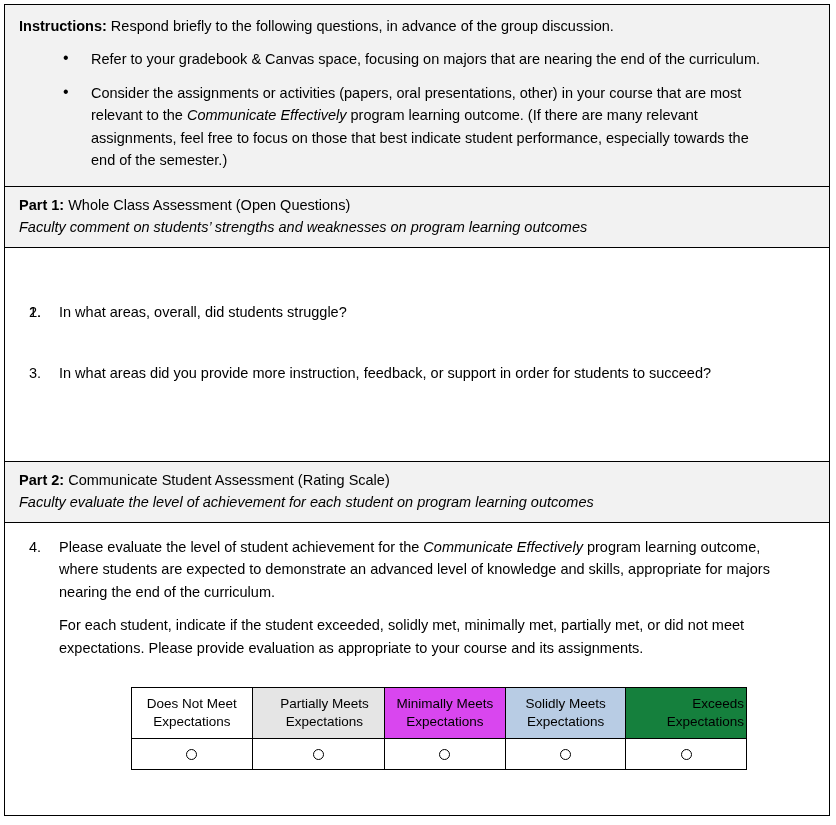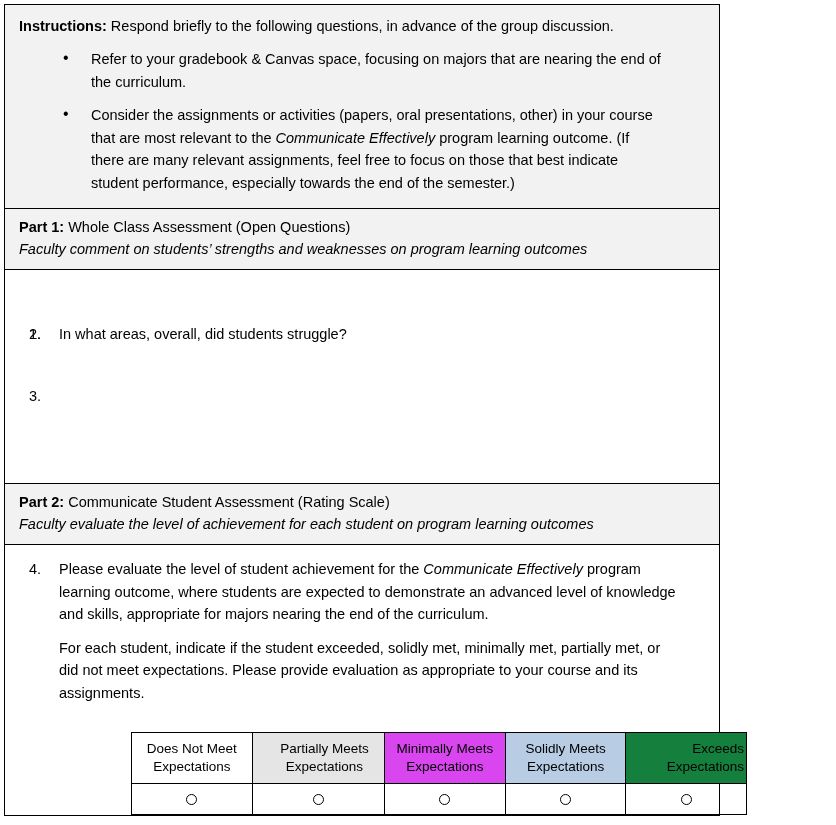--- a/index.html
+++ b/index.html
@@ -12,21 +12,21 @@
     height: 825px;
     font-family: "Liberation Sans", sans-serif;
     color: #000000;
     overflow: hidden;
   }
 
   .doc {
     position: absolute;
     left: 4px;
     top: 4px;
-    width: 716px;
+    width: 826px;
     height: 812px;
     border: 1.5px solid #000000;
     box-sizing: border-box;
     background: #ffffff;
   }
 
   
   .band {
     box-sizing: border-box;
     width: 100%;
@@ -197,20 +197,21 @@
     <ul class="qlist">
       <li class="qitem">
         <span class="qnum">1.</span>
       </li>
       <li class="qitem">
         <span class="qnum">2.</span>
         <span>In what areas, overall, did students struggle?</span>
       </li>
       <li class="qitem">
         <span class="qnum">3.</span>
+        <span>In what areas did you provide more instruction, feedback, or support in order for students to succeed?</span>
       </li>
     </ul>
   </div>
 
   <div class="band band-gray band-divider part-band">
     <p class="part-title"><span class="part-label">Part 2:</span><span> Communicate Student Assessment (Rating Scale)</span></p>
     <p class="part-sub">Faculty evaluate the level of achievement for each student on program learning outcomes</p>
   </div>
 
   <div class="band part2-body">

